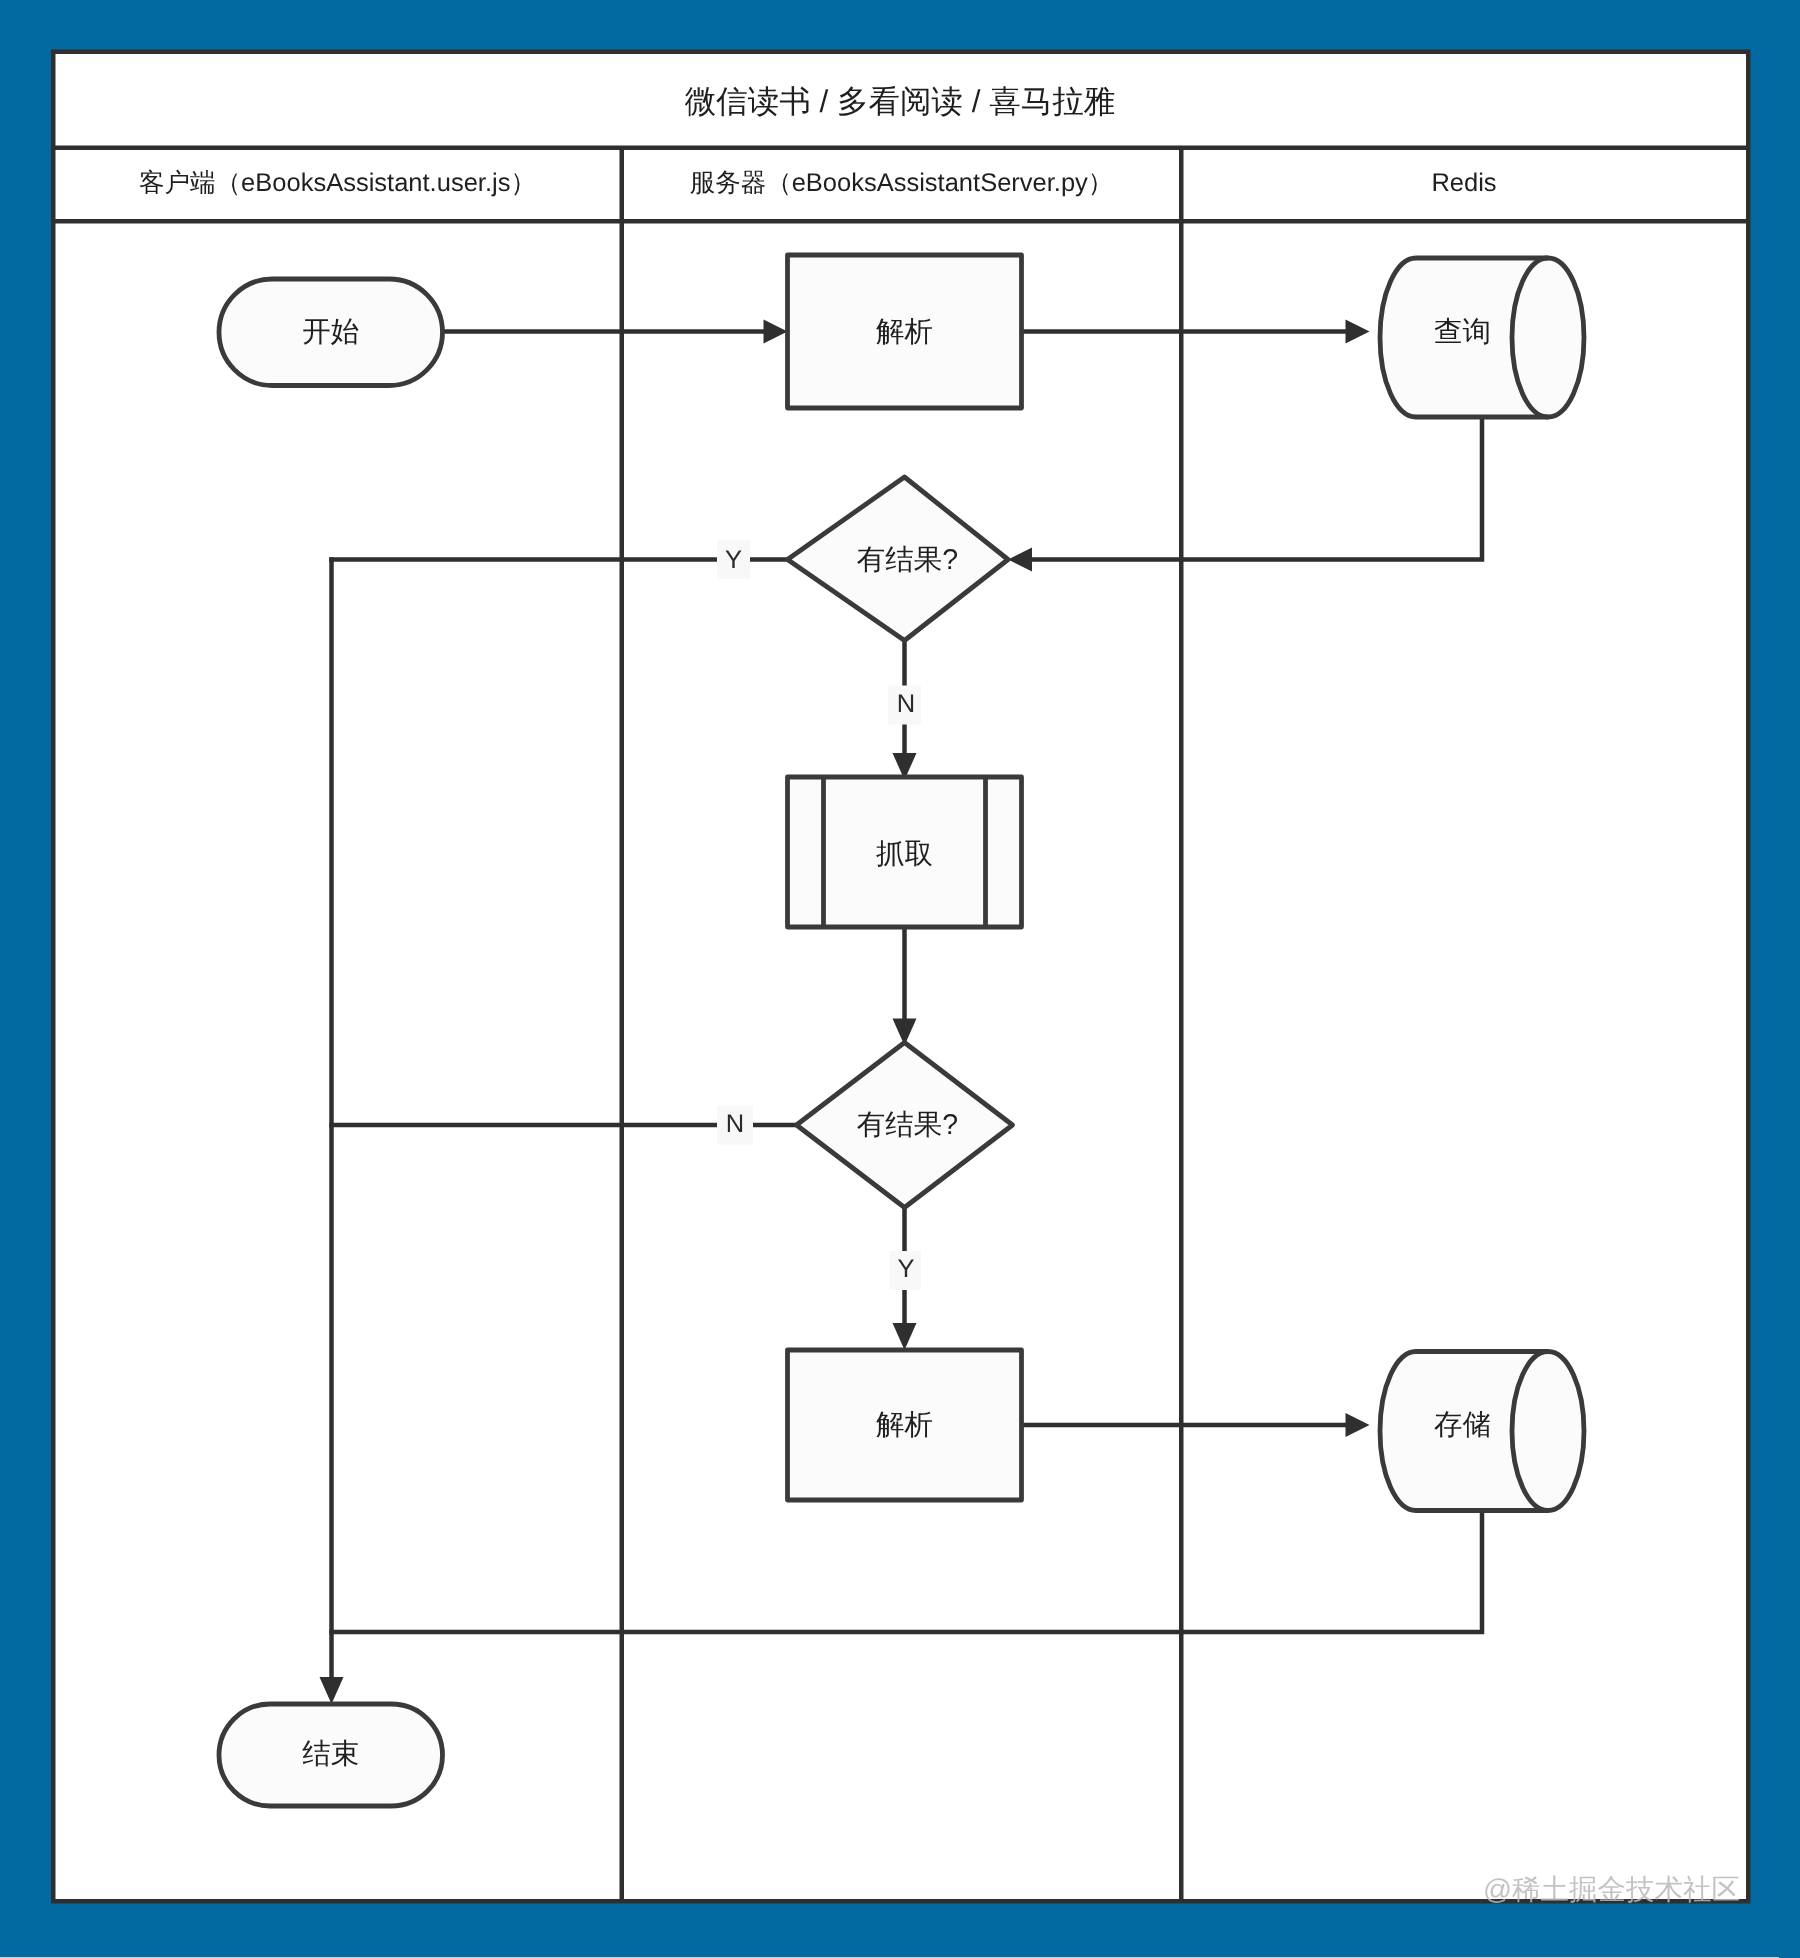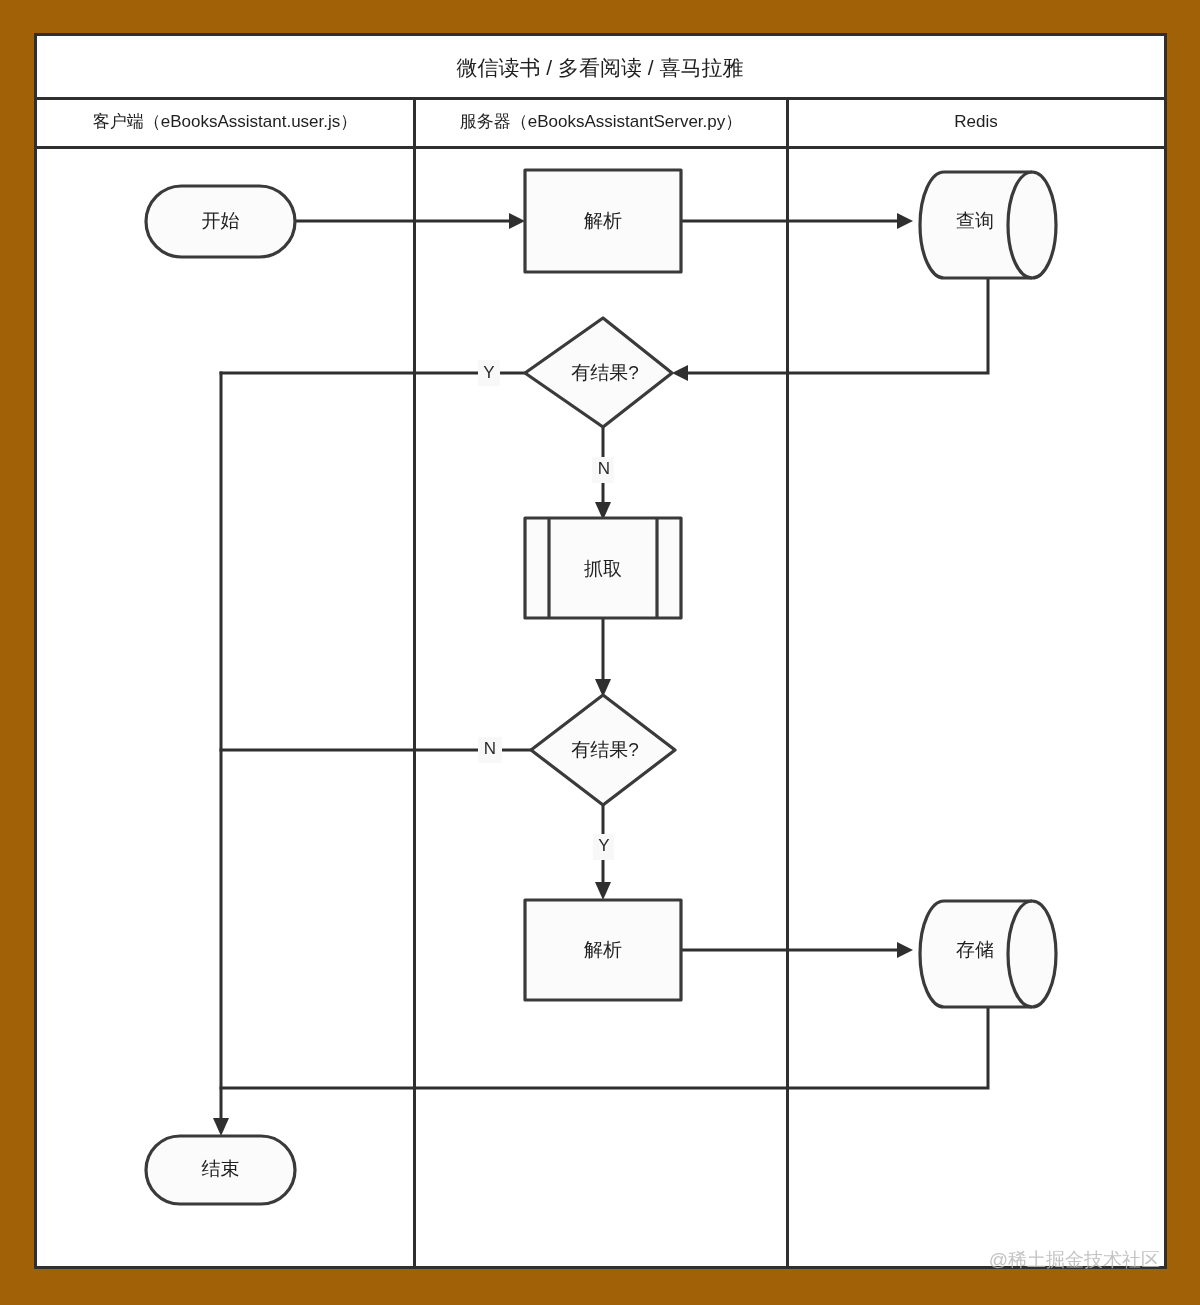--- a/index.html
+++ b/index.html
@@ -10,21 +10,21 @@
   body {
     width: 1200px;
     height: 1305px;
     font-family: "Liberation Sans", "DejaVu Sans", sans-serif;
     overflow: hidden;
   }
   #canvas {
     position: relative;
     width: 1200px;
     height: 1305px;
-    background: #a16207;
+    background: #0369a1;
   }
   svg#diagram {
     position: absolute;
     top: 0;
     left: 0;
     width: 1200px;
     height: 1305px;
     display: block;
   }
   .frame-rect {

